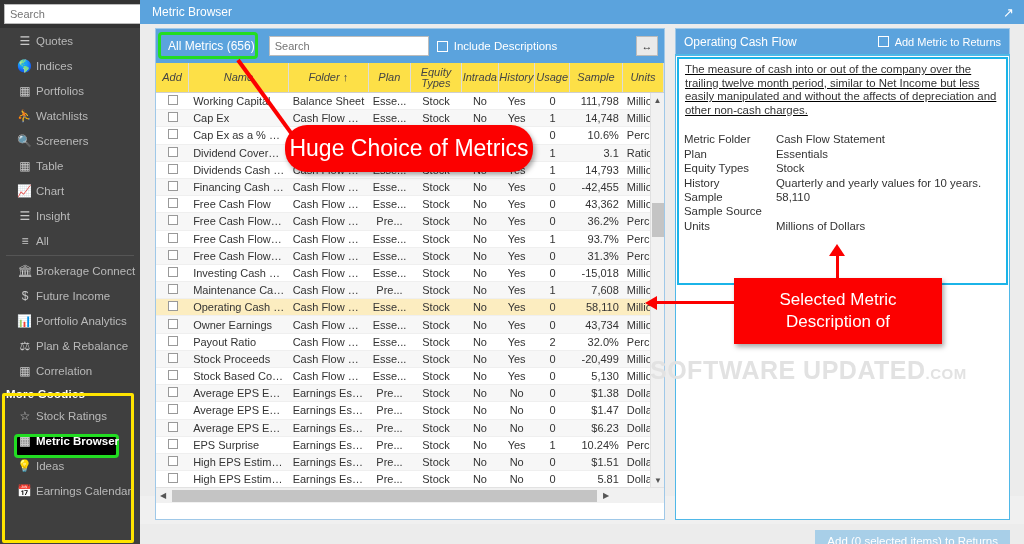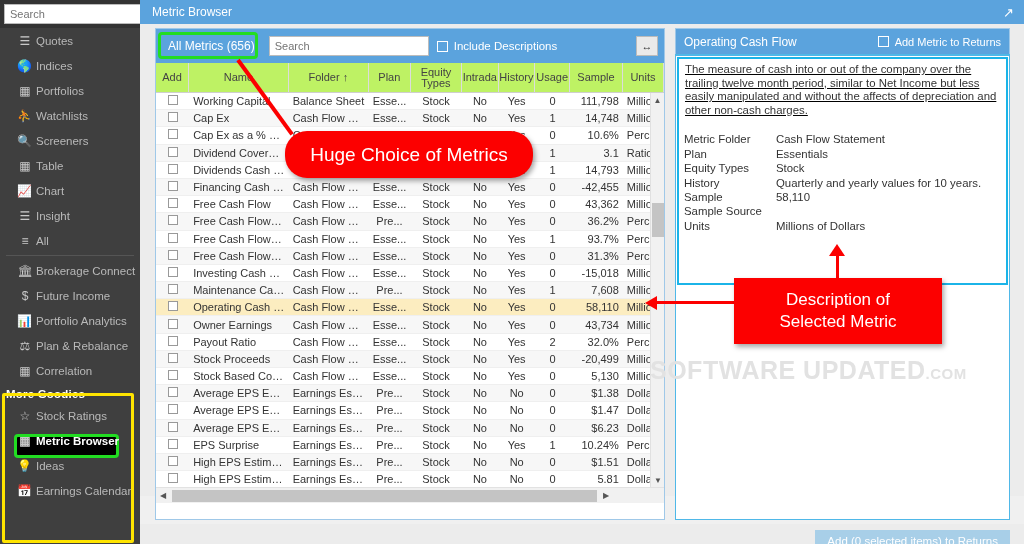--- a/index.html
+++ b/index.html
@@ -70,21 +70,21 @@
     font-size:11px; padding:0 5px; font-family:"Liberation Sans", sans-serif;
   }
   .chk { width:11px; height:11px; border:1.5px solid #fff; background:transparent; display:inline-block; cursor:pointer; }
   #incdesc { display:flex; align-items:center; gap:6px; color:#fff; font-size:11.5px; white-space:nowrap; }
   #widthbtn {
     margin-left:auto; width:22px; height:20px; background:#eaeaea; border:1px solid #bbb;
     display:flex; align-items:center; justify-content:center; font-size:11px; color:#333; cursor:pointer;
   }
 
   
-  #thead { display:flex; height:30px; background:#bef264; border-bottom:1px solid #cfcfcf; }
+  #thead { display:flex; height:30px; background:#fde047; border-bottom:1px solid #cfcfcf;font-style:italic; }
   #thead .th {
     display:flex; align-items:center; justify-content:center; text-align:center;
     font-size:11px; color:#444; border-right:1px solid #dcdcdc; overflow:hidden;
     padding:0 2px; line-height:11px;
   }
   #tbody { position:relative; height:394px; overflow:hidden; background:#fff; }
   .trow { display:flex; height:17.2px; align-items:center; border-bottom:1px solid #efefef; }
   .trow.alt { background:#f7f7f7; }
   .trow.sel { background:#fcedc0; }
   .td { font-size:11px; color:#333; padding:0 4px; overflow:hidden; white-space:nowrap; text-overflow:ellipsis; }
@@ -143,22 +143,22 @@
     font-family:"Liberation Sans", sans-serif;
   }
 
   
   .callout {
     position:absolute; background:#fc0000; color:#fff; display:flex; align-items:center;
     justify-content:center; text-align:center; z-index:20;
     box-shadow:2px 3px 5px rgba(0,0,0,0.35);
   }
   #callout1 {
-    left:285px; top:131px; width:248px; height:47px; border-radius:22px;
-    font-size:19px; font-weight:normal;
+    left:285px; top:125px; width:248px; height:47px; border-radius:22px;
+    font-size:23px; font-weight:normal;
   }
   #callout2 {
     left:734px; top:278px; width:208px; height:66px; font-size:17px; line-height:22px;
   }
   .ann-line { position:absolute; background:#fc0000; z-index:19; }
   #line1 { left:236px; top:60px; width:4px; height:92px; transform-origin: top center; transform: rotate(-36deg); }
   #line2-v { left:836px; top:250px; width:3px; height:30px; }
   #arrow-right { position:absolute; left:645px; top:296px; width:0; height:0;
       border-top:7px solid transparent; border-bottom:7px solid transparent;
       border-right:12px solid #fc0000; z-index:20; }
@@ -647,18 +647,18 @@
 
   <div class="ann-line" id="line1"></div>
   <div class="callout" id="callout1">Huge Choice of Metrics</div>
 
   <div class="ann-line" id="arrow-line"></div>
   <div id="arrow-right"></div>
   <div id="arrow-up"></div>
   <div class="ann-line" id="line2-v"></div>
   <div class="callout" id="callout2">
     <div>
+      <div>Selected Metric</div>
       <div>Description of</div>
-      <div>Selected Metric</div>
     </div>
   </div>
 
 </div>
 
 </body></html>

